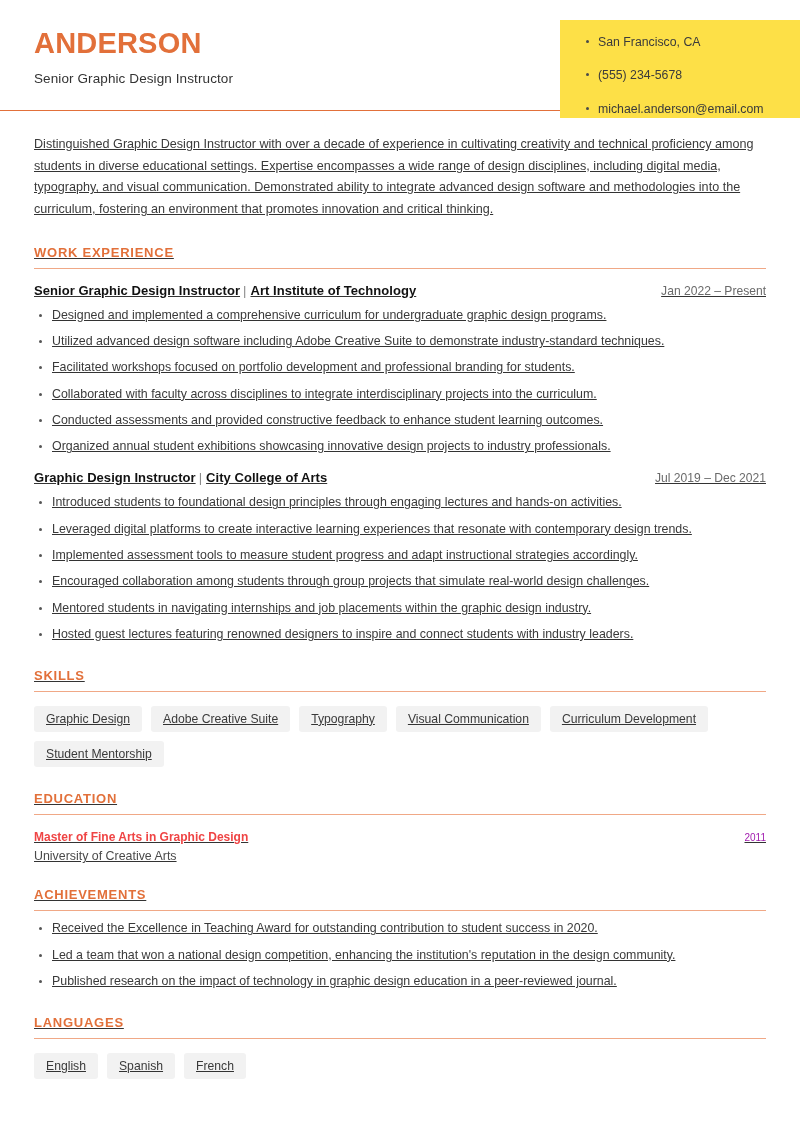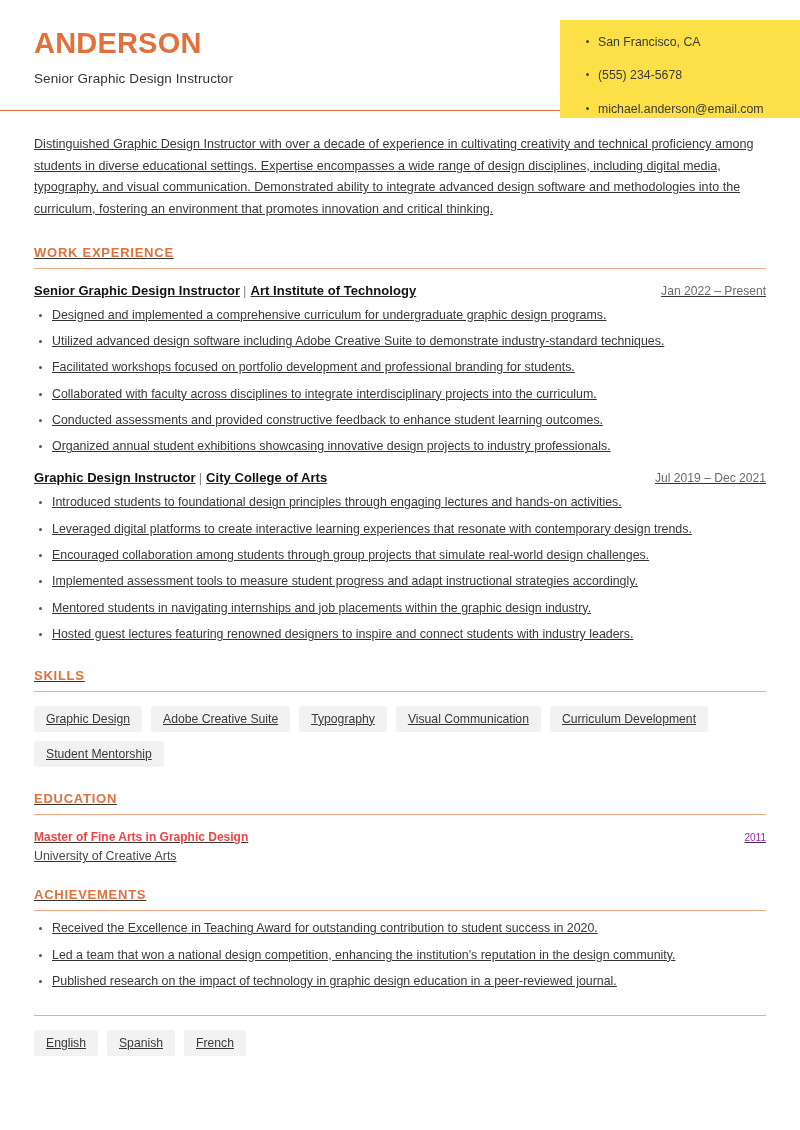--- a/index.html
+++ b/index.html
@@ -267,22 +267,22 @@
       <div class="entry">
         <div class="entry-head">
           <div class="entry-title">
             <span>Graphic Design Instructor</span><span class="entry-sep">|</span><span>City College of Arts</span>
           </div>
           <div class="entry-date">Jul 2019 – Dec 2021</div>
         </div>
         <ul class="bullets">
           <li>Introduced students to foundational design principles through engaging lectures and hands-on activities.</li>
           <li>Leveraged digital platforms to create interactive learning experiences that resonate with contemporary design trends.</li>
+          <li>Implemented assessment tools to measure student progress and adapt instructional strategies accordingly.</li>
           <li>Encouraged collaboration among students through group projects that simulate real-world design challenges.</li>
-          <li>Implemented assessment tools to measure student progress and adapt instructional strategies accordingly.</li>
           <li>Mentored students in navigating internships and job placements within the graphic design industry.</li>
           <li>Hosted guest lectures featuring renowned designers to inspire and connect students with industry leaders.</li>
         </ul>
       </div>
     </div>
 
     <div class="section">
       <div class="section-title">SKILLS</div>
       <div class="section-rule"></div>
       <div class="chips">
@@ -311,20 +311,21 @@
       <div class="section-title">ACHIEVEMENTS</div>
       <div class="section-rule"></div>
       <ul class="bullets ach-list">
         <li>Received the Excellence in Teaching Award for outstanding contribution to student success in 2020.</li>
         <li>Led a team that won a national design competition, enhancing the institution's reputation in the design community.</li>
         <li>Published research on the impact of technology in graphic design education in a peer-reviewed journal.</li>
       </ul>
     </div>
 
     <div class="section">
+      <div class="section-title">LANGUAGES</div>
       <div class="section-rule"></div>
       <div class="chips">
         <span class="chip">English</span>
         <span class="chip">Spanish</span>
         <span class="chip">French</span>
       </div>
     </div>
 
   </div>
 </div>

